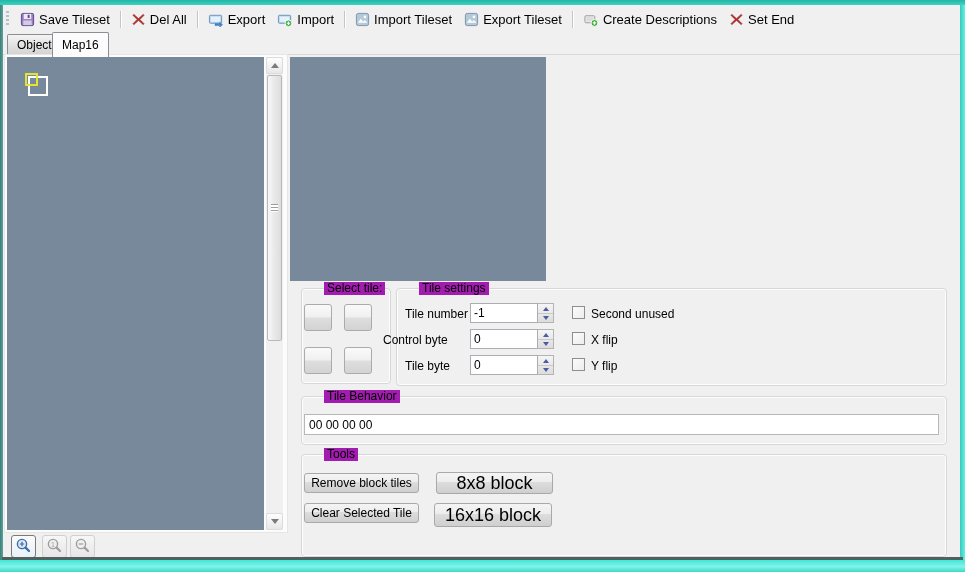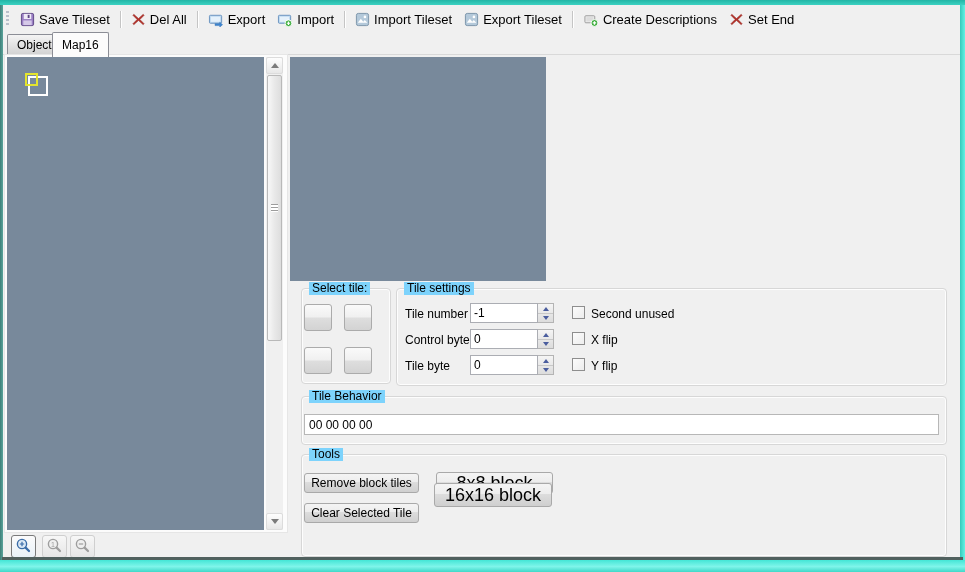--- a/index.html
+++ b/index.html
@@ -60,21 +60,21 @@
   
   .zoom-btn{position:absolute;top:535px;width:25px;height:23px;border-radius:3px;box-sizing:border-box;
     display:flex;align-items:center;justify-content:center;background:linear-gradient(180deg,#f7f7f7,#e6e6e6);}
   .zb-active{border:1px solid #7a7a7a;background:linear-gradient(180deg,#fbfbfb,#e9f1f8);}
   .zb-dis{border:1px solid #cfcfcf;}
 
   
   .preview-panel{position:absolute;left:290px;top:57px;width:256px;height:224px;background:#78899b;}
 
   .groupbox{position:absolute;border:1px solid #d7d7d7;border-radius:4px;box-shadow:inset 0 0 0 1px #fdfdfd;}
-  .gb-legend{position:absolute;top:-7px;left:7px;background:#7dd3fc;padding:0 3px;font-size:12px;line-height:13px;}
+  .gb-legend{position:absolute;top:-7px;left:22px;background:#a21caf;padding:0 3px;font-size:12px;line-height:13px;}
 
   .win-btn{position:absolute;box-sizing:border-box;border:1px solid #a9a9a9;border-radius:3px;
     background:linear-gradient(180deg,#f4f4f4,#ededed 45%,#dddddd 46%,#cfcfcf);
     font-family:"Liberation Sans",sans-serif;font-size:12px;color:#000;
     display:flex;align-items:center;justify-content:center;}
   .win-btn.big{font-size:18px;}
 
   .tile-btn{position:absolute;width:28px;height:27px;border:1px solid #ababab;border-radius:3px;box-sizing:border-box;
     background:linear-gradient(180deg,#fafafa,#f0f0f0 48%,#dedede 52%,#d3d3d3);}
 
@@ -275,21 +275,21 @@
     <div class="spin-half spin-up">
         <div class="sp-tri-up"></div>
       </div>
     <div class="spin-half spin-down">
         <div class="sp-tri-down"></div>
       </div>
   </div>
   <div class="checkbox" style="left:572px;top:306px;"></div>
   <div class="cb-label" style="left:591px;top:307px;">Second unused</div>
 
-  <div class="fld-label" style="left:405px;top:333px;">Control byte</div>
+  <div class="fld-label" style="left:383px;top:333px;">Control byte</div>
   <input class="num-input" style="left: 470px; top: 329px; width: 68px;" value="0">
   <div class="spinner" style="left:538px;top:329px;">
     <div class="spin-half spin-up">
         <div class="sp-tri-up"></div>
       </div>
     <div class="spin-half spin-down">
         <div class="sp-tri-down"></div>
       </div>
   </div>
   <div class="checkbox" style="left:572px;top:332px;"></div>
@@ -318,21 +318,21 @@
   </div>
   <div class="win-btn" style="left:304px;top:473px;width:115px;height:20px;">
     <span>Remove block tiles</span>
   </div>
   <div class="win-btn big" style="left:436px;top:472px;width:117px;height:22px;">
     <span>8x8 block</span>
   </div>
   <div class="win-btn" style="left:304px;top:503px;width:115px;height:20px;">
     <span>Clear Selected Tile</span>
   </div>
-  <div class="win-btn big" style="left:434px;top:483px;width:118px;height:24px;">
+  <div class="win-btn big" style="left:434px;top:503px;width:118px;height:24px;">
     <span>16x16 block</span>
   </div>
 
   <div class="frame-top"></div>
   <div class="frame-left"></div>
   <div class="frame-right"></div>
   <div class="frame-bottom-dark"></div>
   <div class="frame-bottom"></div>
 </div>
 

